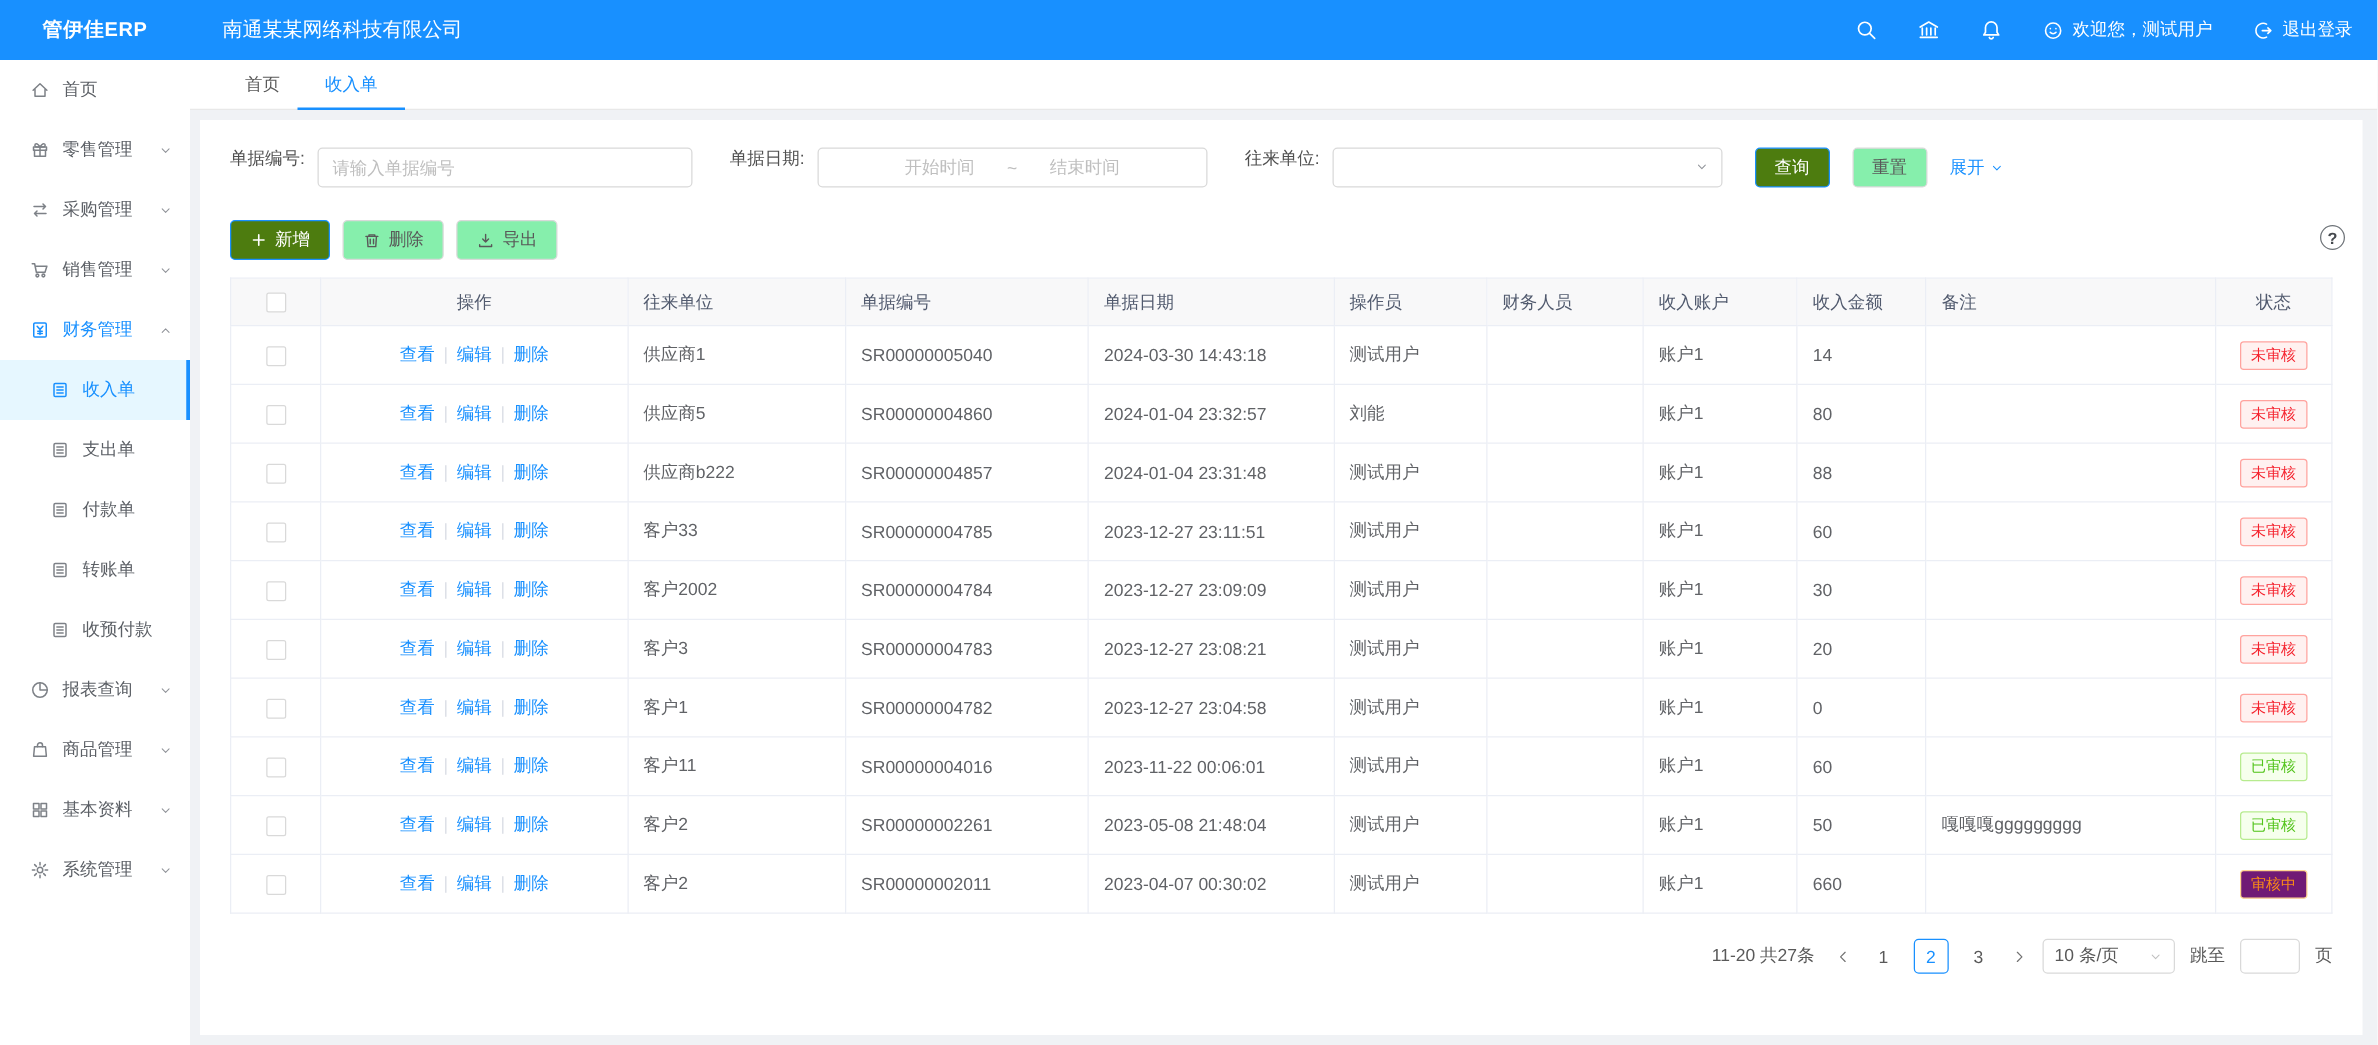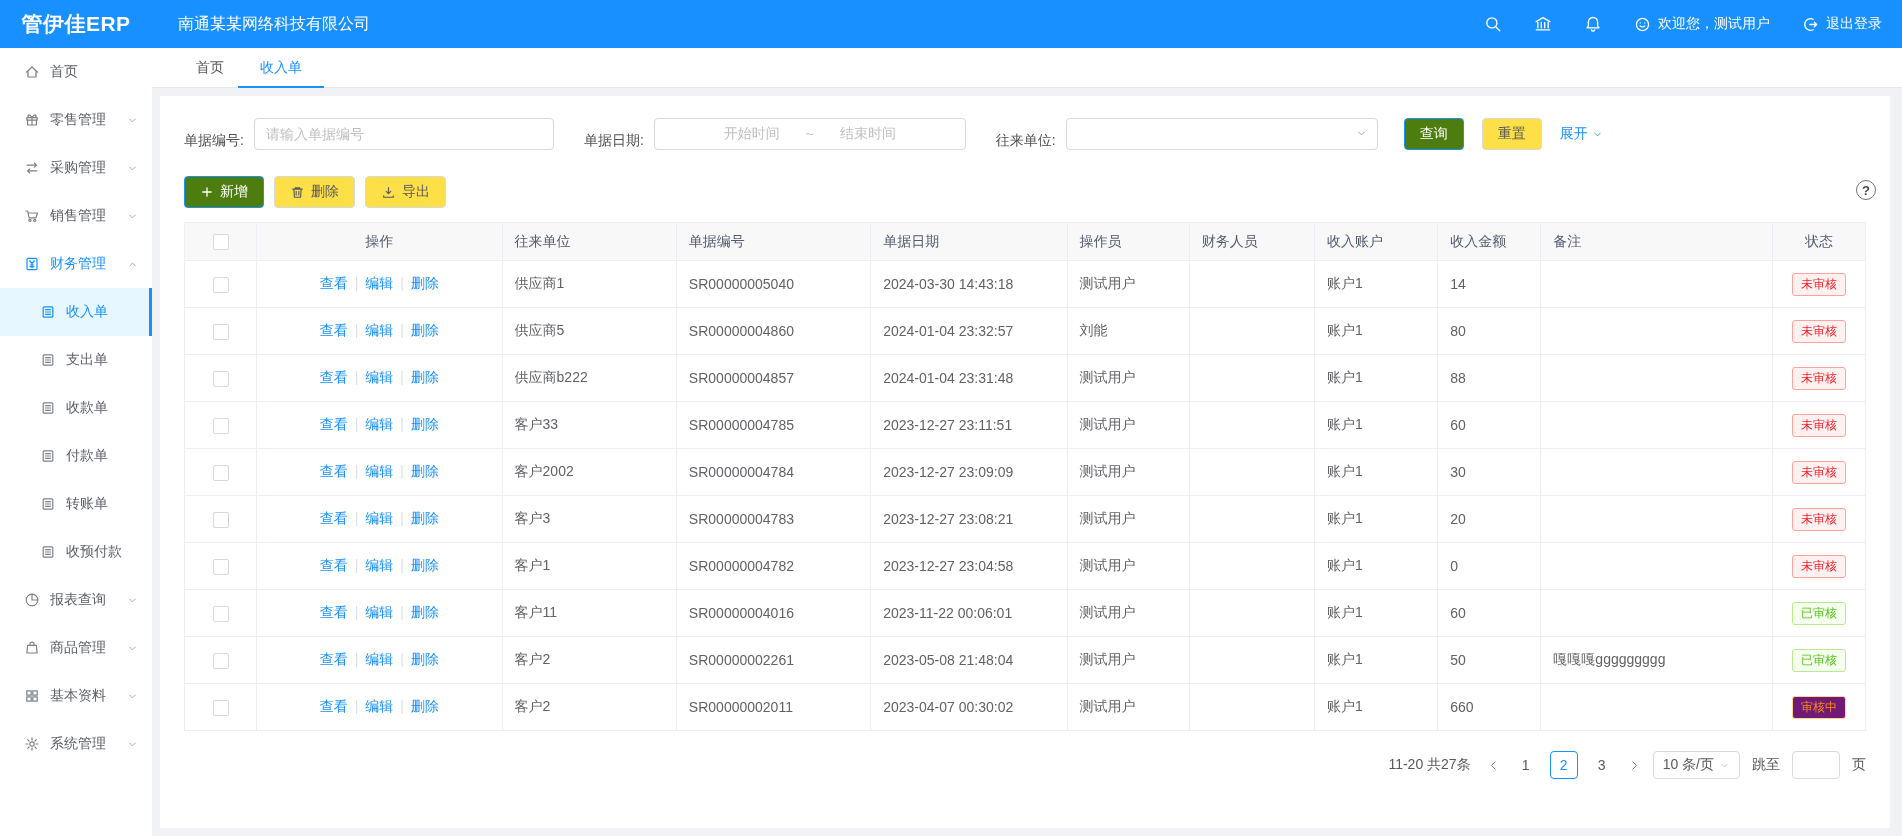--- a/index.html
+++ b/index.html
@@ -1,20 +1,20 @@
 <!DOCTYPE html>
 <html><head>
 <meta charset="utf-8">
 <style>
   *{margin:0;padding:0;box-sizing:border-box}
   html,body{width:1902px;height:836px}
   body{font-family:"Liberation Sans","DejaVu Sans",sans-serif;font-size:14px;color:#595959;background:#f0f2f5;overflow:hidden}
   
   .topbar{height:48px;background:#1890ff;display:flex;align-items:center;color:#fff}
-  .logo{width:152px;text-align:center;font-size:21px;font-weight:bold;letter-spacing:.5px;white-space:nowrap}
+  .logo{width:152px;text-align:center;font-size:16px;font-weight:bold;letter-spacing:.5px;white-space:nowrap}
   .company{font-size:16px;margin-left:26px}
   .topbar-right{margin-left:auto;display:flex;align-items:center;gap:32px;padding-right:20px}
   .tb-ic{display:flex;align-items:center;cursor:pointer}
   .welcome,.logout{display:flex;gap:7px;cursor:pointer}
   .icon{display:inline-flex;align-items:center;justify-content:center}
   .icon svg{display:block}
   
   .app{display:flex;height:788px}
   .sidebar{width:152px;background:#fff;flex-shrink:0;overflow:hidden}
   .menu-item,.menu-sub{height:48px;display:flex;align-items:center;padding:0 14px 0 24px;color:#5c6066;cursor:pointer;position:relative}
@@ -29,28 +29,28 @@
   .main{flex:1;display:flex;flex-direction:column;min-width:0}
   
   .tabbar{height:40px;background:#fff;border-bottom:1px solid #e8e8e8;display:flex;padding-left:26px}
   .tab{display:flex;align-items:center;margin:0 18px;position:relative;cursor:pointer;color:#595959}
   .tab.active{color:#1890ff}
   .tab.active::after{content:"";position:absolute;left:-22px;right:-22px;bottom:-1px;height:2px;background:#1890ff}
   
   .card{flex:1;background:#fff;margin:8px 12px 8px 8px;padding:0 24px;position:relative}
   
   .filters{display:flex;align-items:center;padding-top:22px}
-  .fgroup{display:flex;align-items:flex-end;margin-right:30px}
+  .fgroup{display:flex;align-items:flex-start;margin-right:30px}
   .f-label{color:#515151;margin-right:10px;white-space:nowrap}
   .f-box{height:32px;border:1px solid #d9d9d9;border-radius:4px;background:#fff}
   input.f-box{padding:0 11px;width:300px;font-size:14px;color:#595959;outline:none}
   input::placeholder{color:#bfbfbf}
   .daterange{width:312px;display:flex;align-items:center;justify-content:center;gap:26px;color:#bfbfbf;padding:0 10px}
   .partner-select{width:312px;display:flex;align-items:center;justify-content:flex-end;padding:0 10px;color:#bfbfbf;cursor:pointer}
-  .btn{height:32px;border-radius:4px;border:1px solid #d9d9d9;background:#fde047;padding:0 15px;font-size:14px;color:#595959;display:inline-flex;align-items:center;gap:6px;cursor:pointer;white-space:nowrap}
+  .btn{height:32px;border-radius:4px;border:1px solid #d9d9d9;background:#86efac;padding:0 15px;font-size:14px;color:#595959;display:inline-flex;align-items:center;gap:6px;cursor:pointer;white-space:nowrap}
   .btn.primary{background:#4d7c0f;border-color:#1890ff;color:#fff}
   .filters .btn{margin-right:18px}
   .expand{color:#1890ff;display:flex;align-items:center;gap:4px;cursor:pointer}
   
   .toolbar{margin-top:26px;display:flex;gap:10px}
   .help{position:absolute;right:14px;top:84px;width:20px;height:20px;border:1.5px solid #6f7479;border-radius:50%;display:flex;align-items:center;justify-content:center;font-size:13px;font-weight:bold;color:#45494e;cursor:pointer}
   
   .table-wrap{margin-top:14px}
   table{width:100%;border-collapse:collapse;table-layout:fixed}
   th,td{border:1px solid #ebeef5;padding:0 12px;text-align:left;overflow:hidden;white-space:nowrap;text-overflow:ellipsis}
@@ -63,21 +63,21 @@
   .badge{display:inline-block;padding:2px 8px;font-size:12px;line-height:17px;border-radius:3px;border:1px solid}
   .badge.red{color:#f5222d;background:#fff1f0;border-color:#ffa39e}
   .badge.green{color:#52c41a;background:#f6ffed;border-color:#b7eb8f}
   .badge.orange{color:#fa8c16;background:#701a75;border-color:#ffd591}
   
   .pagination{display:flex;justify-content:flex-end;align-items:center;margin-top:20px;gap:12px;color:#595959}
   .pg-total{margin-right:4px}
   .page-btn{min-width:28px;height:28px;display:flex;align-items:center;justify-content:center;border-radius:4px;cursor:pointer;background:#fff}
   .page-btn.activepg{border:1px solid #1890ff;color:#1890ff}
   .pg-arrow{color:#737373;cursor:pointer;display:flex;align-items:center}
-  .size-select{height:28px;border:1px solid #d9d9d9;border-radius:4px;display:flex;align-items:center;gap:5px;padding:0 9px;cursor:pointer}
+  .size-select{height:28px;border:1px solid #d9d9d9;border-radius:4px;display:flex;align-items:center;gap:24px;padding:0 9px;cursor:pointer}
   .size-select .chev{color:#bfbfbf}
   .jump-input{width:48px;height:28px;border:1px solid #d9d9d9;border-radius:4px;outline:none;padding:0 6px;font-size:14px}
 </style>
 </head>
 <body>
 
 <div class="topbar">
   <div class="logo">管伊佳ERP</div>
   <div class="company">南通某某网络科技有限公司</div>
   <div class="topbar-right">
@@ -195,29 +195,20 @@
         <span class="mlabel">收入单</span>
       </div>
       <div class="menu-sub">
         <span class="icon micon">
           <svg width="16" height="16" viewBox="0 0 16 16" fill="none" stroke="currentColor" stroke-width="1.2" stroke-linecap="round" stroke-linejoin="round">
             <rect x="3.2" y="2.8" width="9.6" height="10.4" rx="1"></rect>
             <path d="M5.5 5.6h5M5.5 8h5M5.5 10.4h5"></path>
           </svg>
         </span>
         <span class="mlabel">支出单</span>
-      </div>
-      <div class="menu-sub">
-        <span class="icon micon">
-          <svg width="16" height="16" viewBox="0 0 16 16" fill="none" stroke="currentColor" stroke-width="1.2" stroke-linecap="round" stroke-linejoin="round">
-            <rect x="3.2" y="2.8" width="9.6" height="10.4" rx="1"></rect>
-            <path d="M5.5 5.6h5M5.5 8h5M5.5 10.4h5"></path>
-          </svg>
-        </span>
-        <span class="mlabel">收款单</span>
       </div>
       <div class="menu-sub">
         <span class="icon micon">
           <svg width="16" height="16" viewBox="0 0 16 16" fill="none" stroke="currentColor" stroke-width="1.2" stroke-linecap="round" stroke-linejoin="round">
             <rect x="3.2" y="2.8" width="9.6" height="10.4" rx="1"></rect>
             <path d="M5.5 5.6h5M5.5 8h5M5.5 10.4h5"></path>
           </svg>
         </span>
         <span class="mlabel">付款单</span>
       </div>

